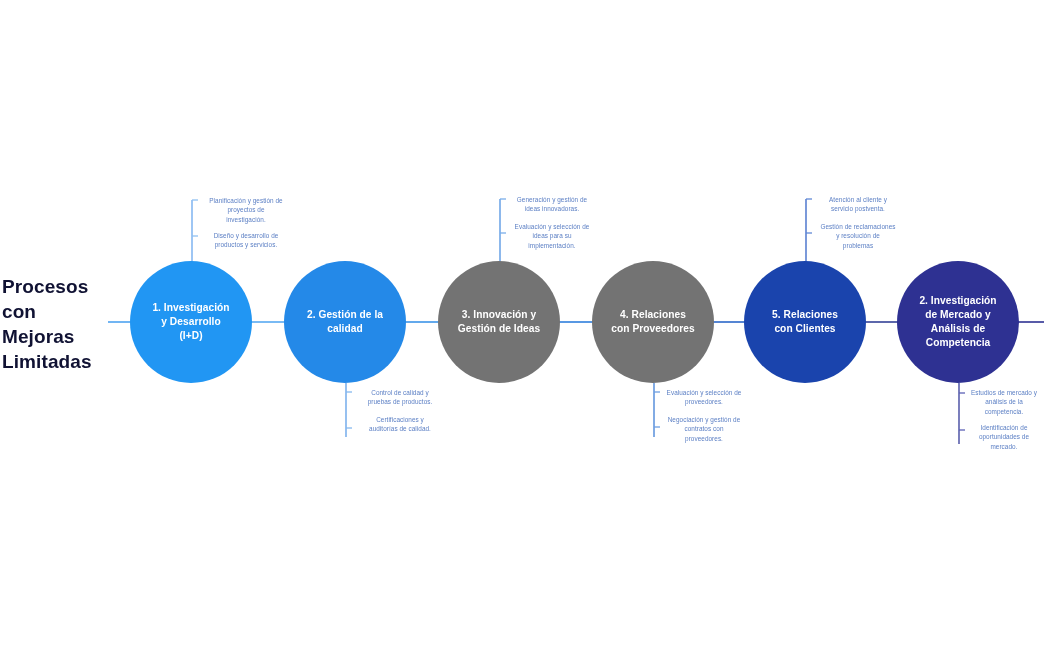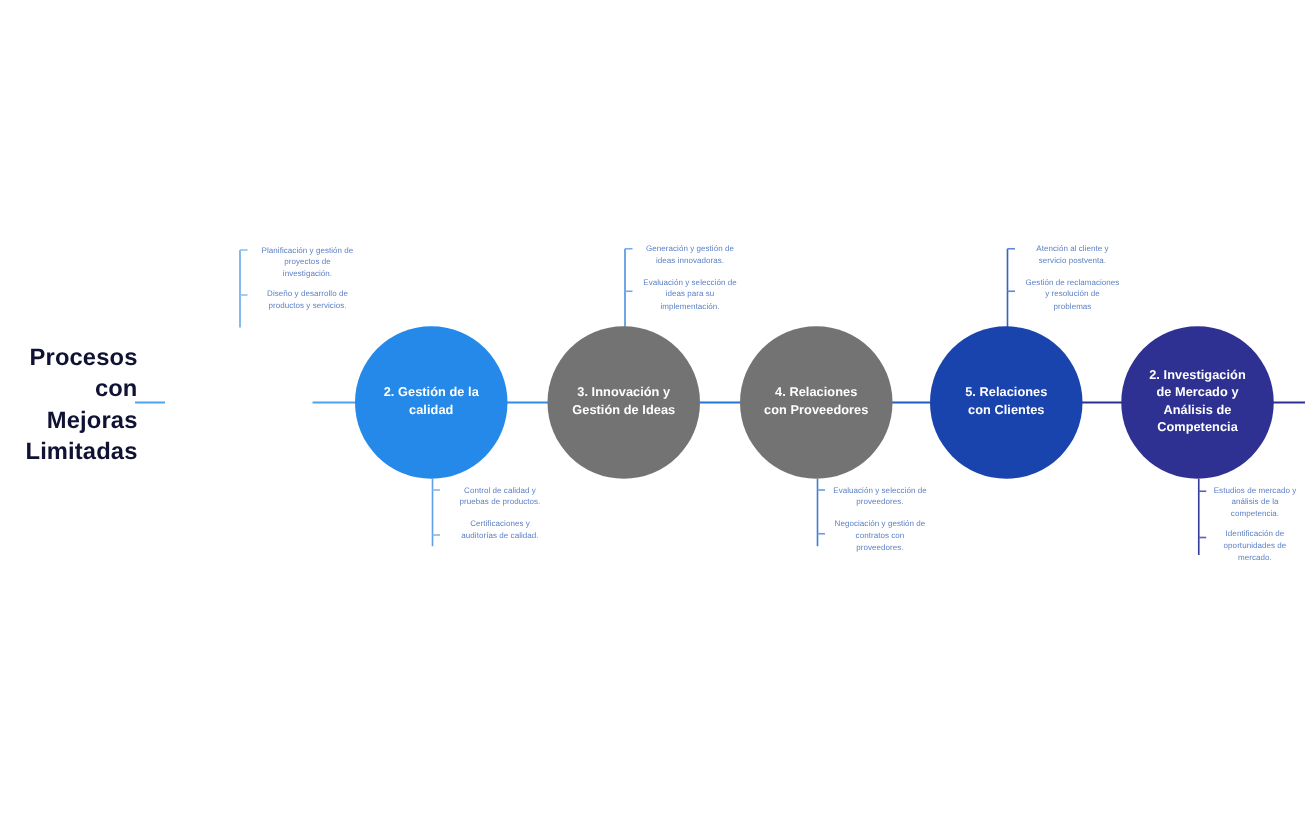--- a/index.html
+++ b/index.html
@@ -26,21 +26,21 @@
     top: 0;
     width: 1050px;
     height: 650px;
     pointer-events: none;
   }
   .diagram-title {
     position: absolute;
     left: 2px;
     top: 274px;
     width: 108px;
-    text-align: right;
+    text-align: left;
     font-size: 19px;
     font-weight: 700;
     line-height: 1.32;
     color: #101233;
     letter-spacing: 0.1px;
   }
   .node {
     position: absolute;
     border-radius: 50%;
     display: flex;
@@ -117,20 +117,25 @@
       <path d="M959,393 L965,393" stroke="#5b61b5"></path>
       <path d="M959,430 L965,430" stroke="#5b61b5"></path>
     </g>
   </svg>
 
   <div class="diagram-title">Procesos
 con
 Mejoras
 Limitadas</div>
 
+  <div class="node" style="left:130px; top:261px; width:122px; height:122px; background:#2196f3;">
+    <span class="node-label">1. Investigación
+y Desarrollo
+(I+D)</span>
+  </div>
   <div class="note" style="left:196px; top:196px; width:100px;">Planificación y gestión de
 proyectos de
 investigación.</div>
   <div class="note" style="left:196px; top:231px; width:100px;">Diseño y desarrollo de
 productos y servicios.</div>
 
   <div class="node" style="left:284px; top:261px; width:122px; height:122px; background:#2489e8;">
     <span class="node-label">2. Gestión de la
 calidad</span>
   </div>

